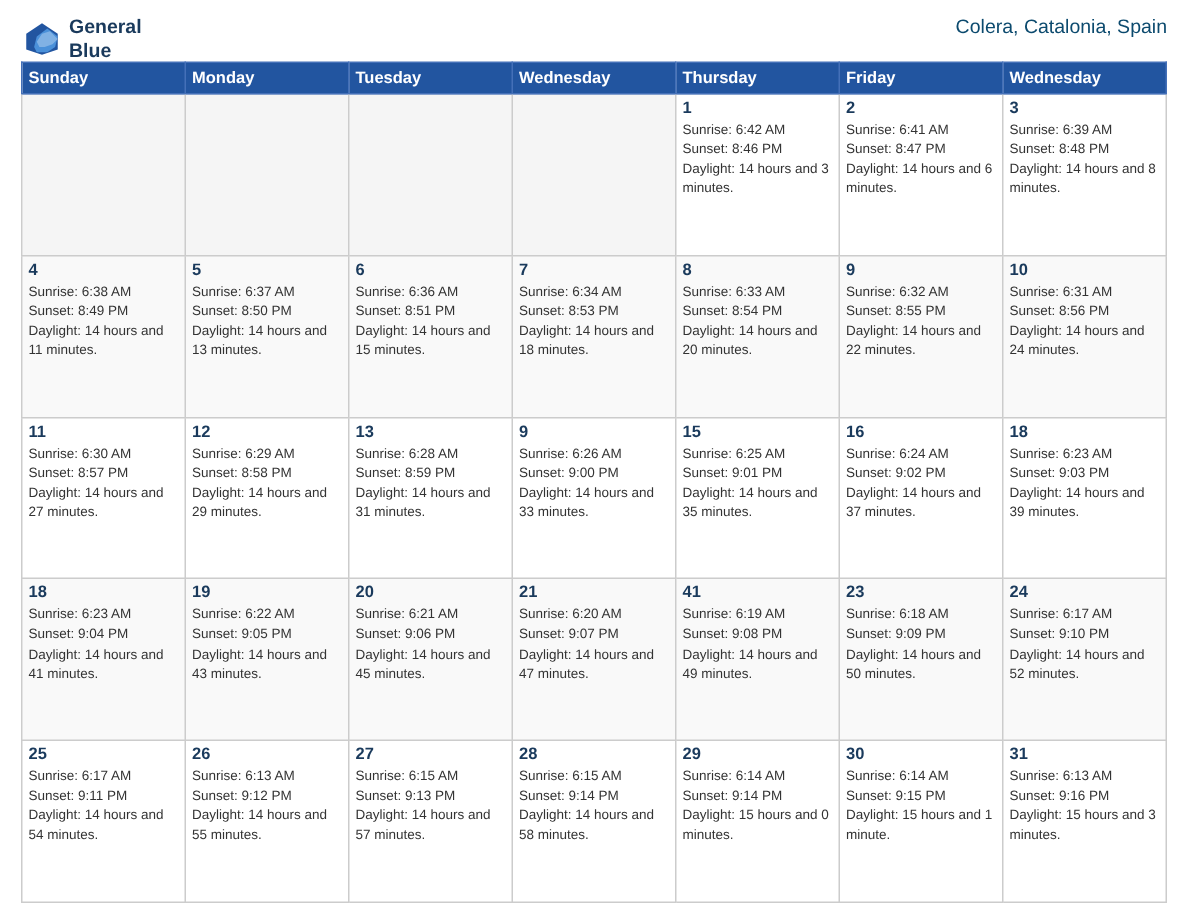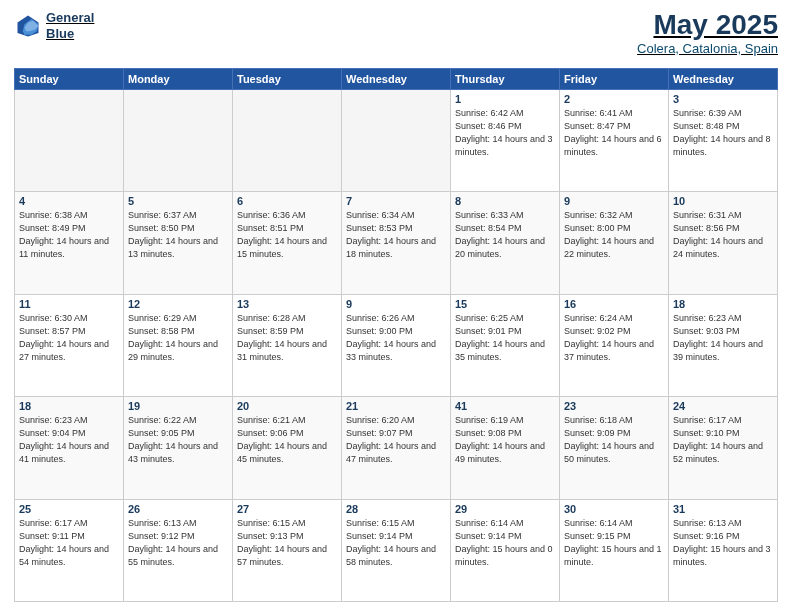--- a/index.html
+++ b/index.html
@@ -14,22 +14,21 @@
       width: 792px;
       height: 612px;
       padding: 10px 14px 10px 14px;
       display: flex;
       flex-direction: column;
     }
     .header {
       display: flex;
       align-items: flex-start;
       justify-content: space-between;
-      margin-bottom: 12px;
-      text-decoration: underline;
+      margin-bottom: 0;
     }
     .logo {
       display: flex;
       align-items: center;
       gap: 4px;
     }
     .logo-text {
       font-size: 13px;
       font-weight: bold;
       color: #1a3a5c;
@@ -106,21 +105,20 @@
         <polygon points="16,4 28,12 28,24 16,28 4,24 4,12" fill="#2255a0"></polygon>
         <polygon points="20,8 28,14 26,22 20,26 12,26 10,22 12,14" fill="#4a90d9"></polygon>
         <polygon points="22,10 28,16 24,20 18,22 14,22 12,18 16,12" fill="#fff" opacity="0.3"></polygon>
       </svg>
       <div>
         <div class="logo-text">General</div>
         <div class="logo-text">Blue</div>
       </div>
     </div>
     <div class="title-block">
-      <div class="main-title">May 2025</div>
       <div class="subtitle">Colera, Catalonia, Spain</div>
     </div>
   </div>
 
   <table class="calendar">
     <thead>
       <tr>
       <th>Sunday</th>
           <th>Monday</th>
           <th>Tuesday</th>
@@ -190,21 +188,21 @@
           <td>
             <span class="day-num">8</span>
             <div class="day-info">Sunrise: 6:33 AM
 Sunset: 8:54 PM
 Daylight: 14 hours
 and 20 minutes.</div>
           </td>
           <td>
             <span class="day-num">9</span>
             <div class="day-info">Sunrise: 6:32 AM
-Sunset: 8:00 PM
+Sunset: 8:55 PM
 Daylight: 14 hours
 and 22 minutes.</div>
           </td>
           <td>
             <span class="day-num">10</span>
             <div class="day-info">Sunrise: 6:31 AM
 Sunset: 8:56 PM
 Daylight: 14 hours
 and 24 minutes.</div>
           </td>

